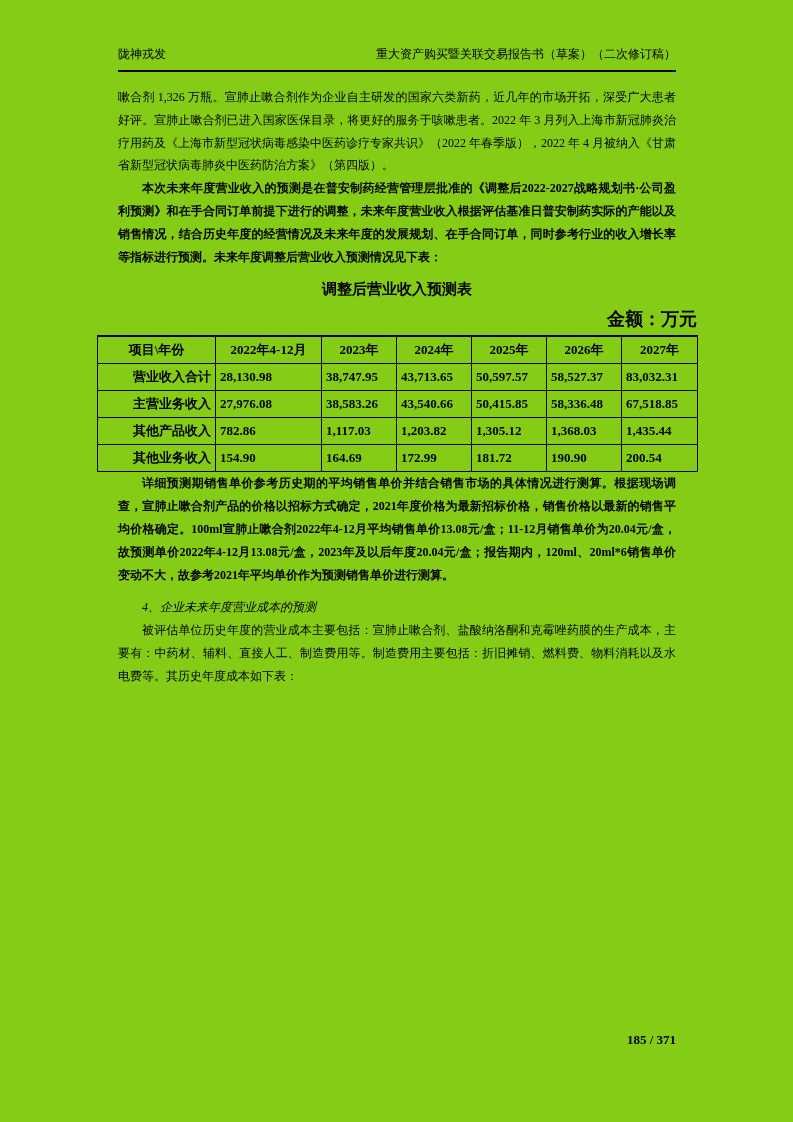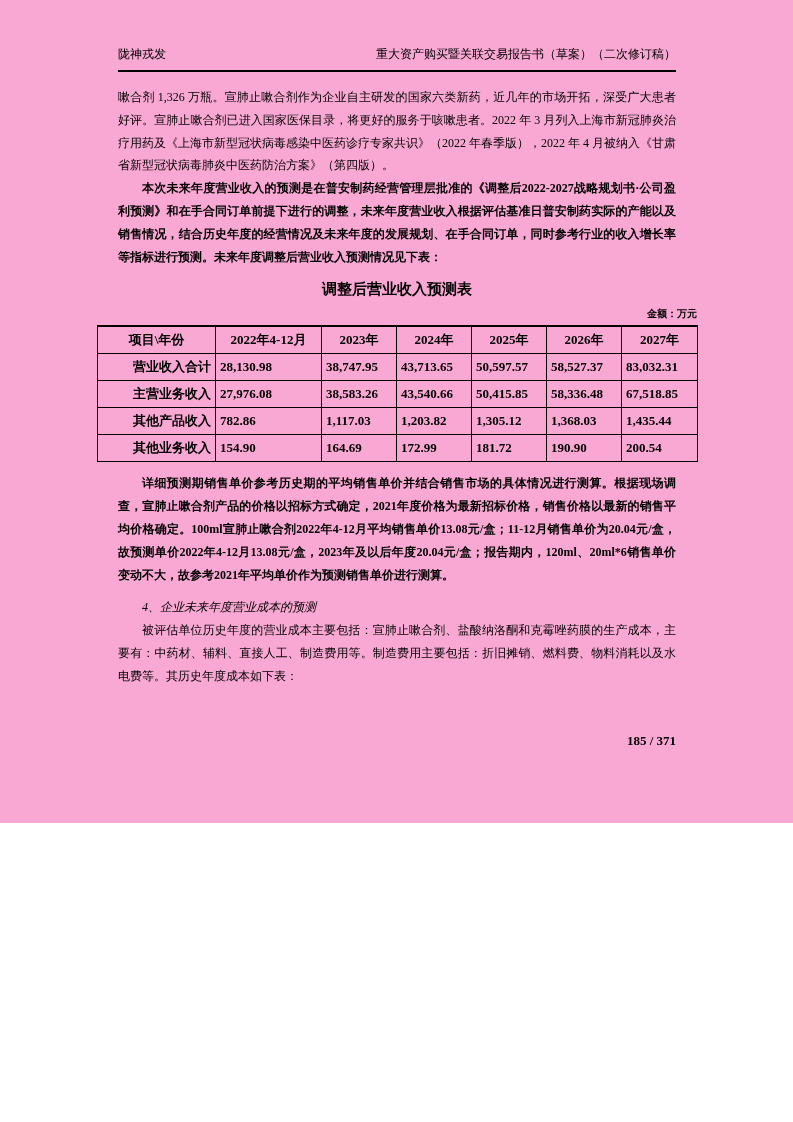--- a/index.html
+++ b/index.html
@@ -1,22 +1,22 @@
 <!DOCTYPE html>
 <html><head>
 <meta charset="utf-8">
 <style>
   * { margin: 0; padding: 0; box-sizing: border-box; }
   html, body { background: #ffffff; }
   .page {
     position: relative;
     width: 793px;
-    height: 823px;
+    height: 1122px;
     margin: 0 auto;
-    background: #f9a8d4;
+    background: #84cc16;
     color: #000000;
     font-family: "Liberation Serif", "DejaVu Serif", serif;
     overflow: hidden;
   }
   .header {
     position: absolute;
     top: 46px;
     left: 118px;
     right: 117px;
     display: flex;
@@ -41,42 +41,42 @@
   .bold { font-weight: bold; }
   .table-title {
     text-align: center;
     font-size: 15px;
     font-weight: bold;
     margin: 12px 0 8px 0;
   }
   .unit-label {
     text-align: right;
     font-weight: bold;
-    font-size: 10px;
+    font-size: 18px;
     margin: 0 -21px 4px 0;
   }
   table.forecast {
     border-collapse: collapse;
     table-layout: fixed;
     width: calc(100% + 42px);
     margin-left: -21px;
     font-size: 13px;
     font-weight: bold;
     border-top: 2px solid #000;
   }
   table.forecast th, table.forecast td {
     border: 1px solid #000;
     padding: 4px 4px;
     overflow: hidden;
     white-space: nowrap;
   }
   table.forecast thead th { text-align: center; }
   table.forecast tbody th.row-label { text-align: right; }
   table.forecast td { }
-  table.forecast { margin-bottom: 10px; }
+  table.forecast { }
   .gap-before { margin-top: 10px; font-style: italic; }
   .footer {
     position: absolute;
     bottom: 74px;
     right: 117px;
     font-size: 13px;
     font-weight: bold;
   }
 </style>
 </head>

